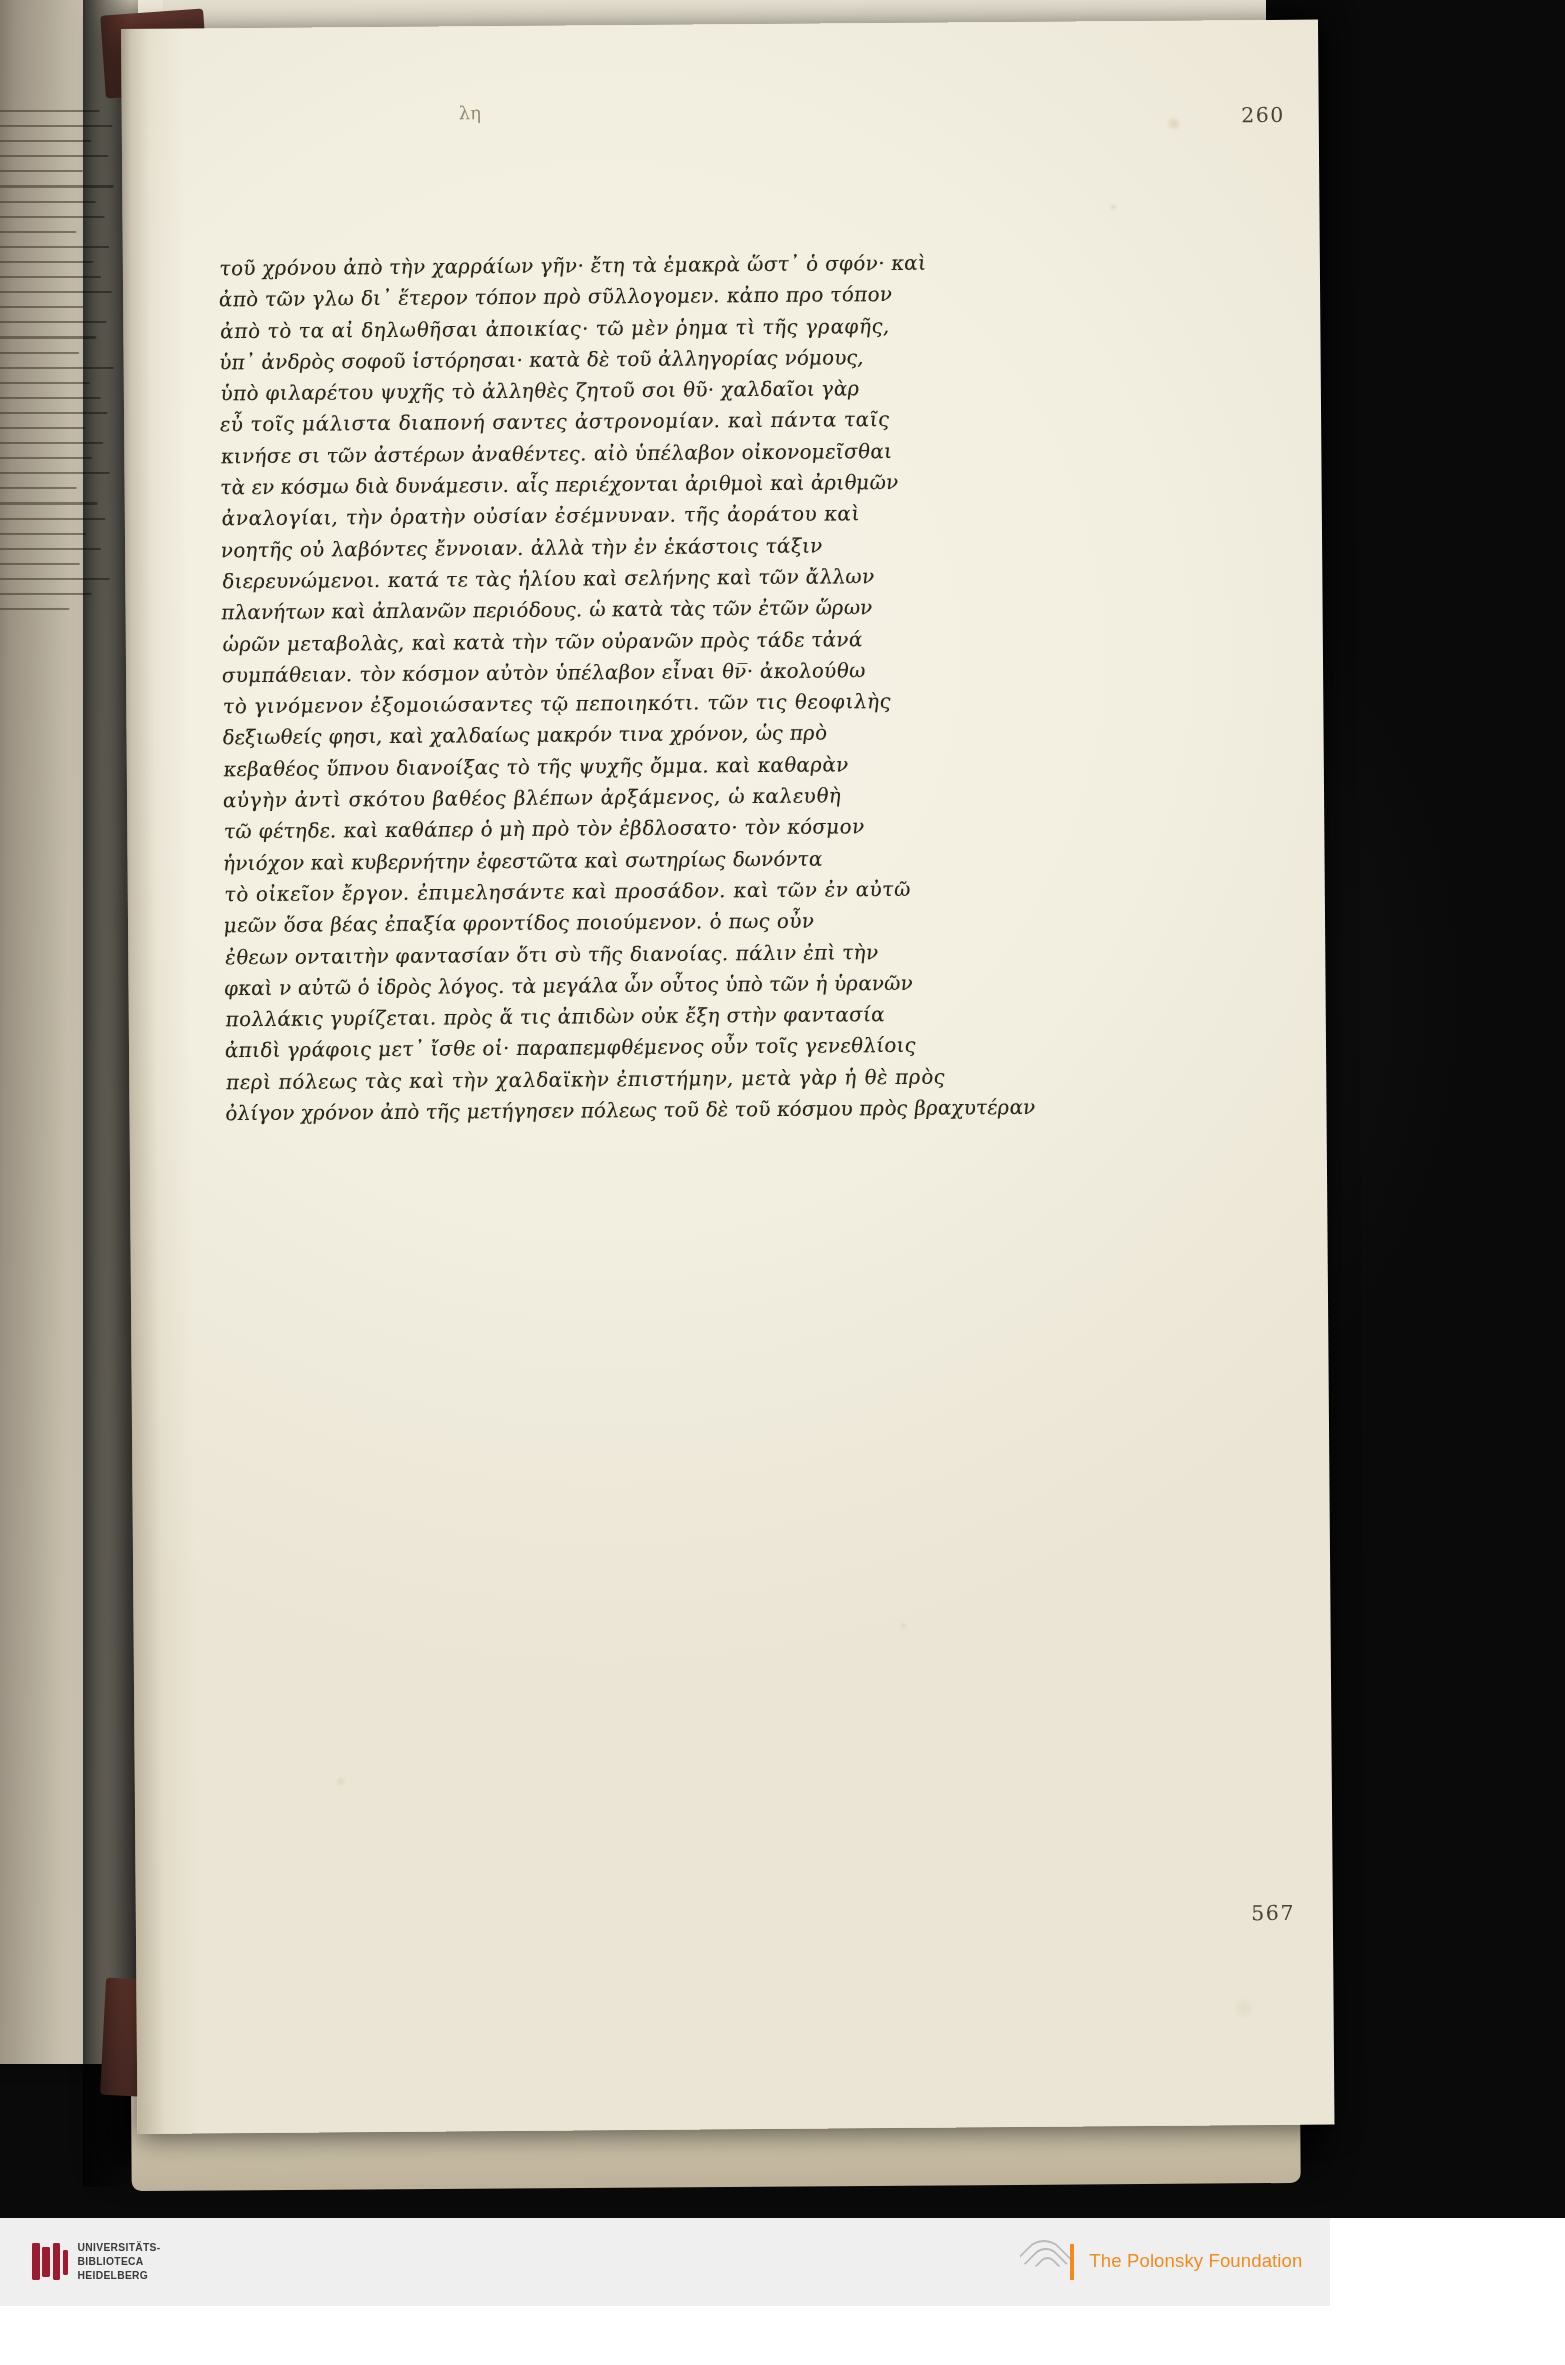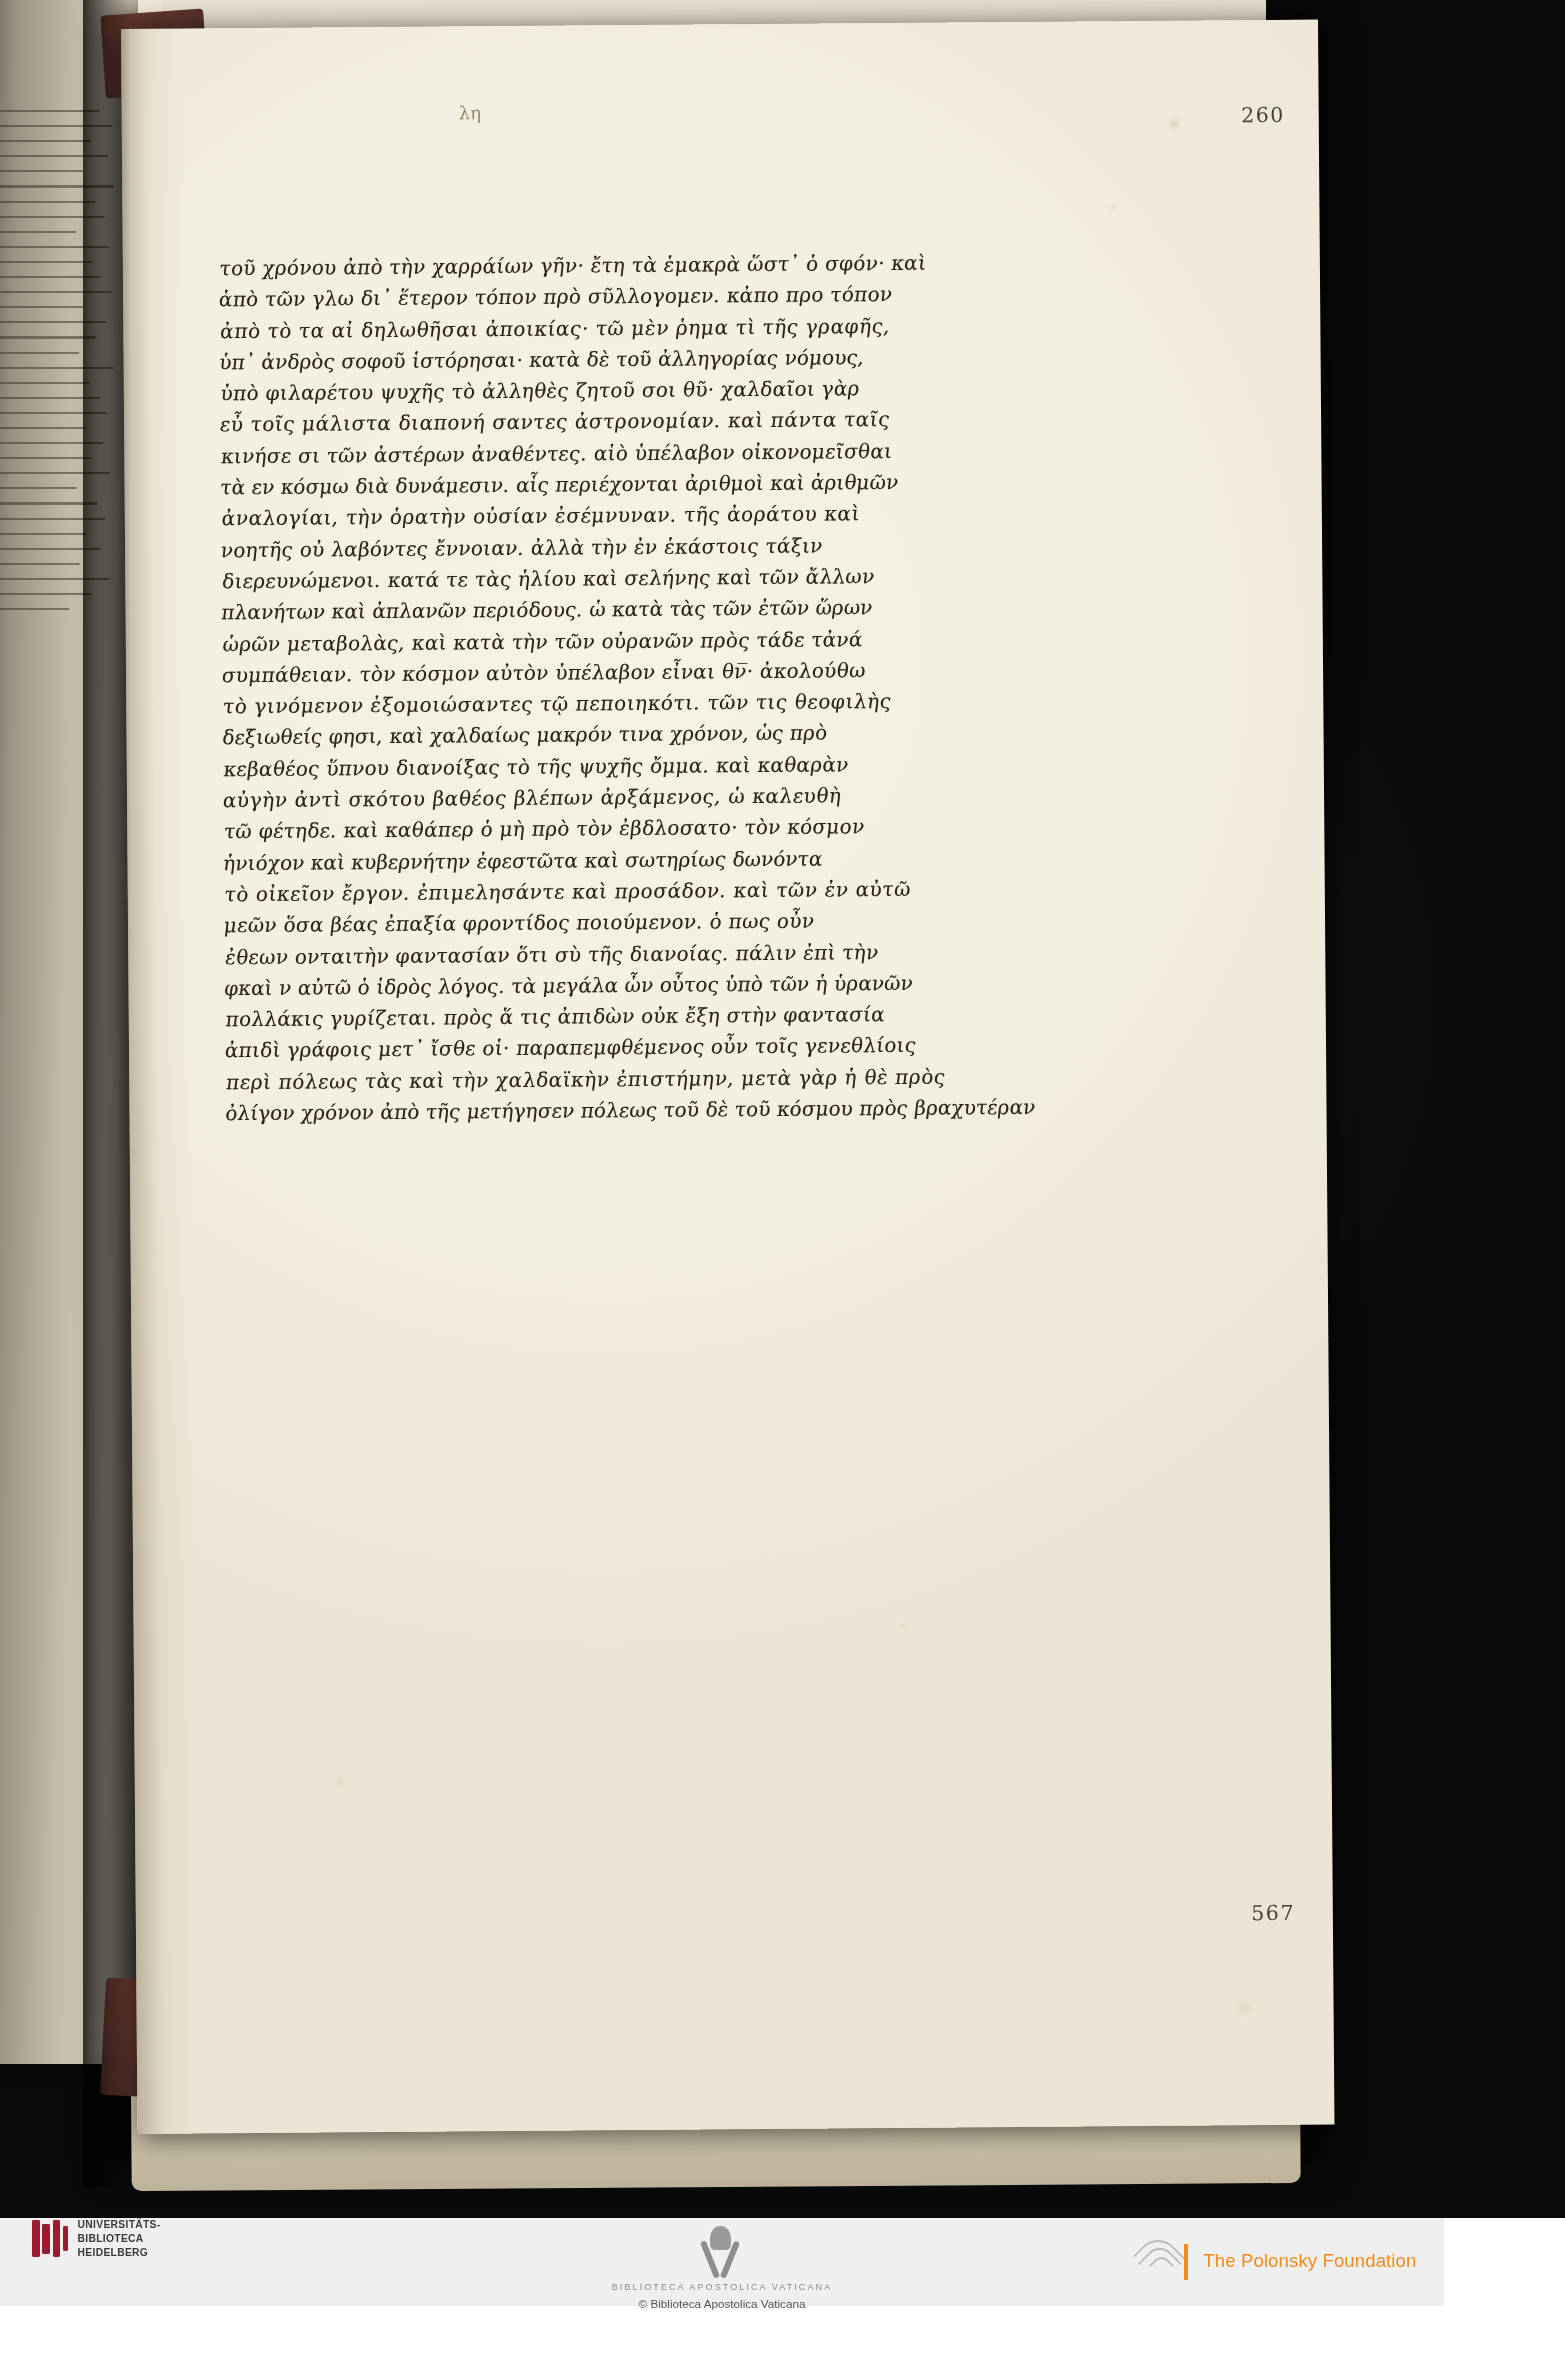--- a/index.html
+++ b/index.html
@@ -186,24 +186,24 @@
   
   #footer {
     position: absolute;
     left: 0; top: 2218px;
     width: 1566px; height: 147px;
     background: #ffffff;
   }
   #footer-strip {
     position: absolute;
     left: 0; top: 0;
-    width: 1444px; height: 88px;
+    width: 1330px; height: 88px;
     background: #efefef;
     display: flex;
-    align-items: flex-start;
+    align-items: center;
   }
   #ub-logo {
     display: flex;
     align-items: center;
     margin-left: 32px;
     gap: 9.6px;
   }
   #ub-mark {
     width: 36px; height: 37px;
     position: relative;
@@ -425,29 +425,20 @@
           <span></span>
           <span></span>
       </div>
       <div id="ub-text">
         <div>UNIVERSITÄTS-</div>
         <div>BIBLIOTECA</div>
         <div>HEIDELBERG</div>
       </div>
     </div>
 
-    <div id="vat-center">
-      <div id="vat-emblem">
-        <div class="tiara"></div>
-        <div class="key l"></div>
-        <div class="key r"></div>
-      </div>
-      <div id="vat-arc">BIBLIOTECA APOSTOLICA VATICANA</div>
-      <div id="vat-copy">© Biblioteca Apostolica Vaticana</div>
-    </div>
 
     <div id="polonsky">
       <div id="polonsky-mark">
         <i></i>
           <i></i>
           <i></i>
       </div>
       <div id="polonsky-bar"></div>
       <div id="polonsky-text">The Polonsky Foundation</div>
     </div>

